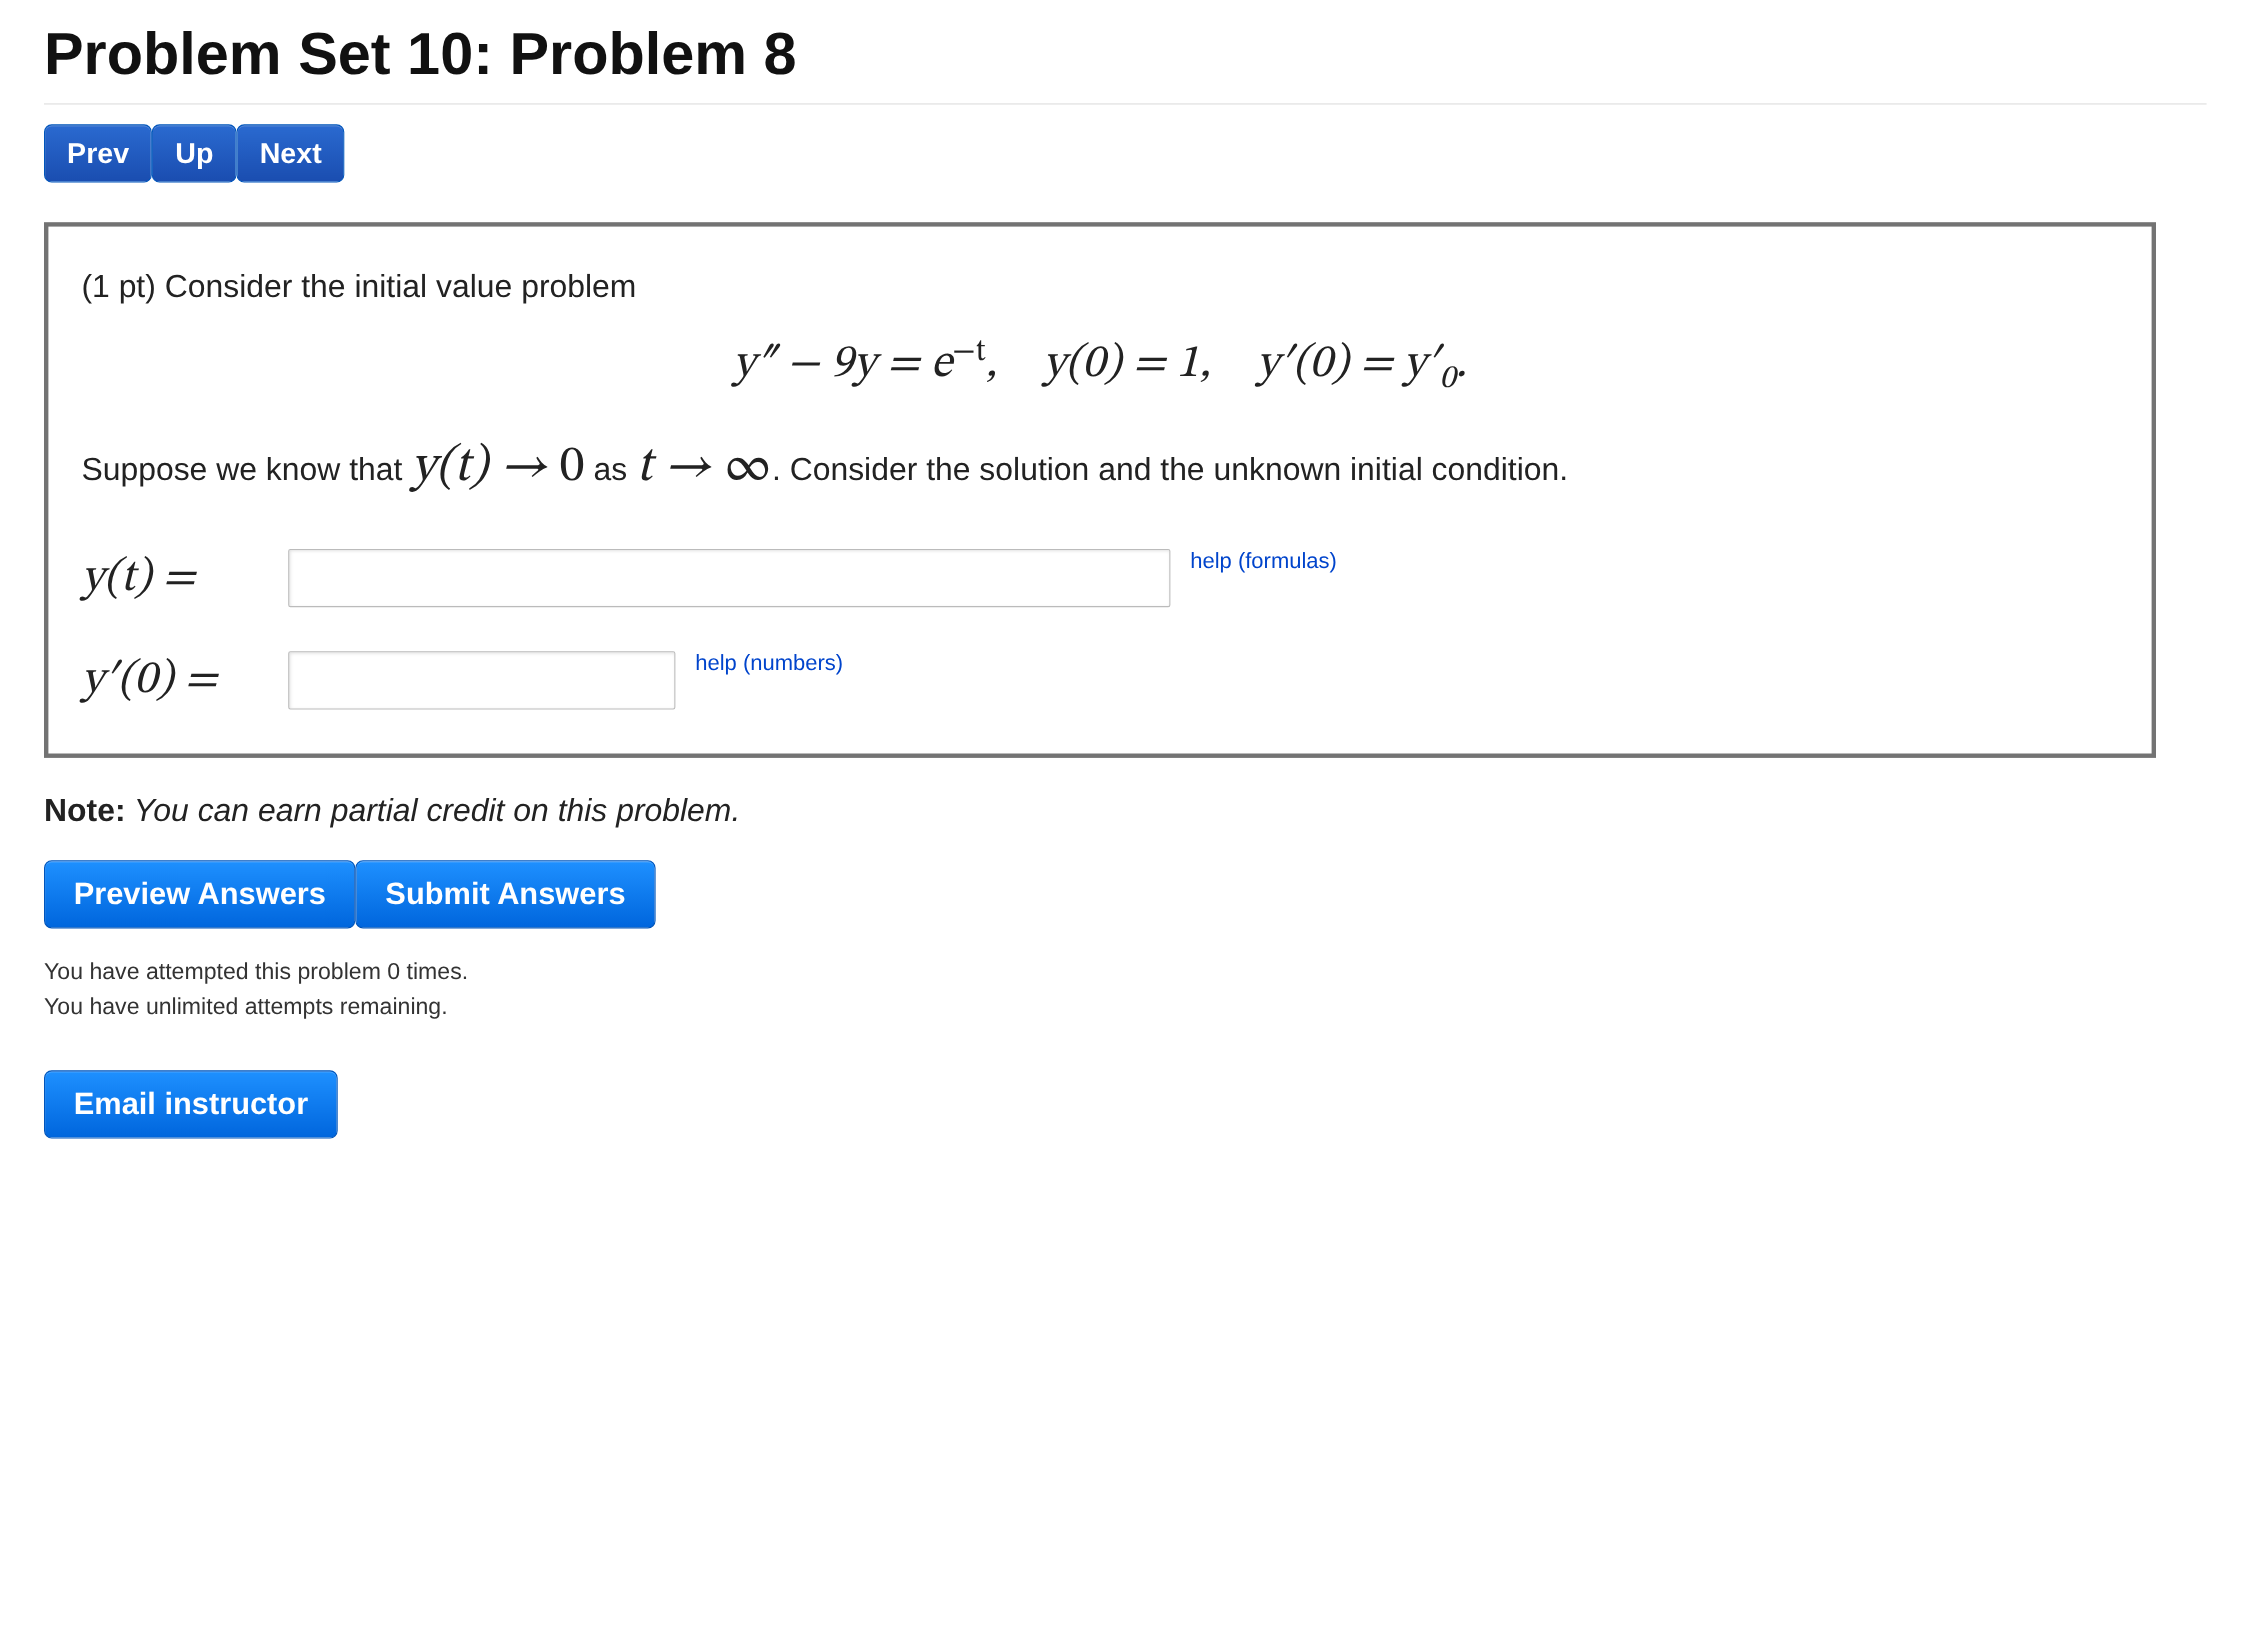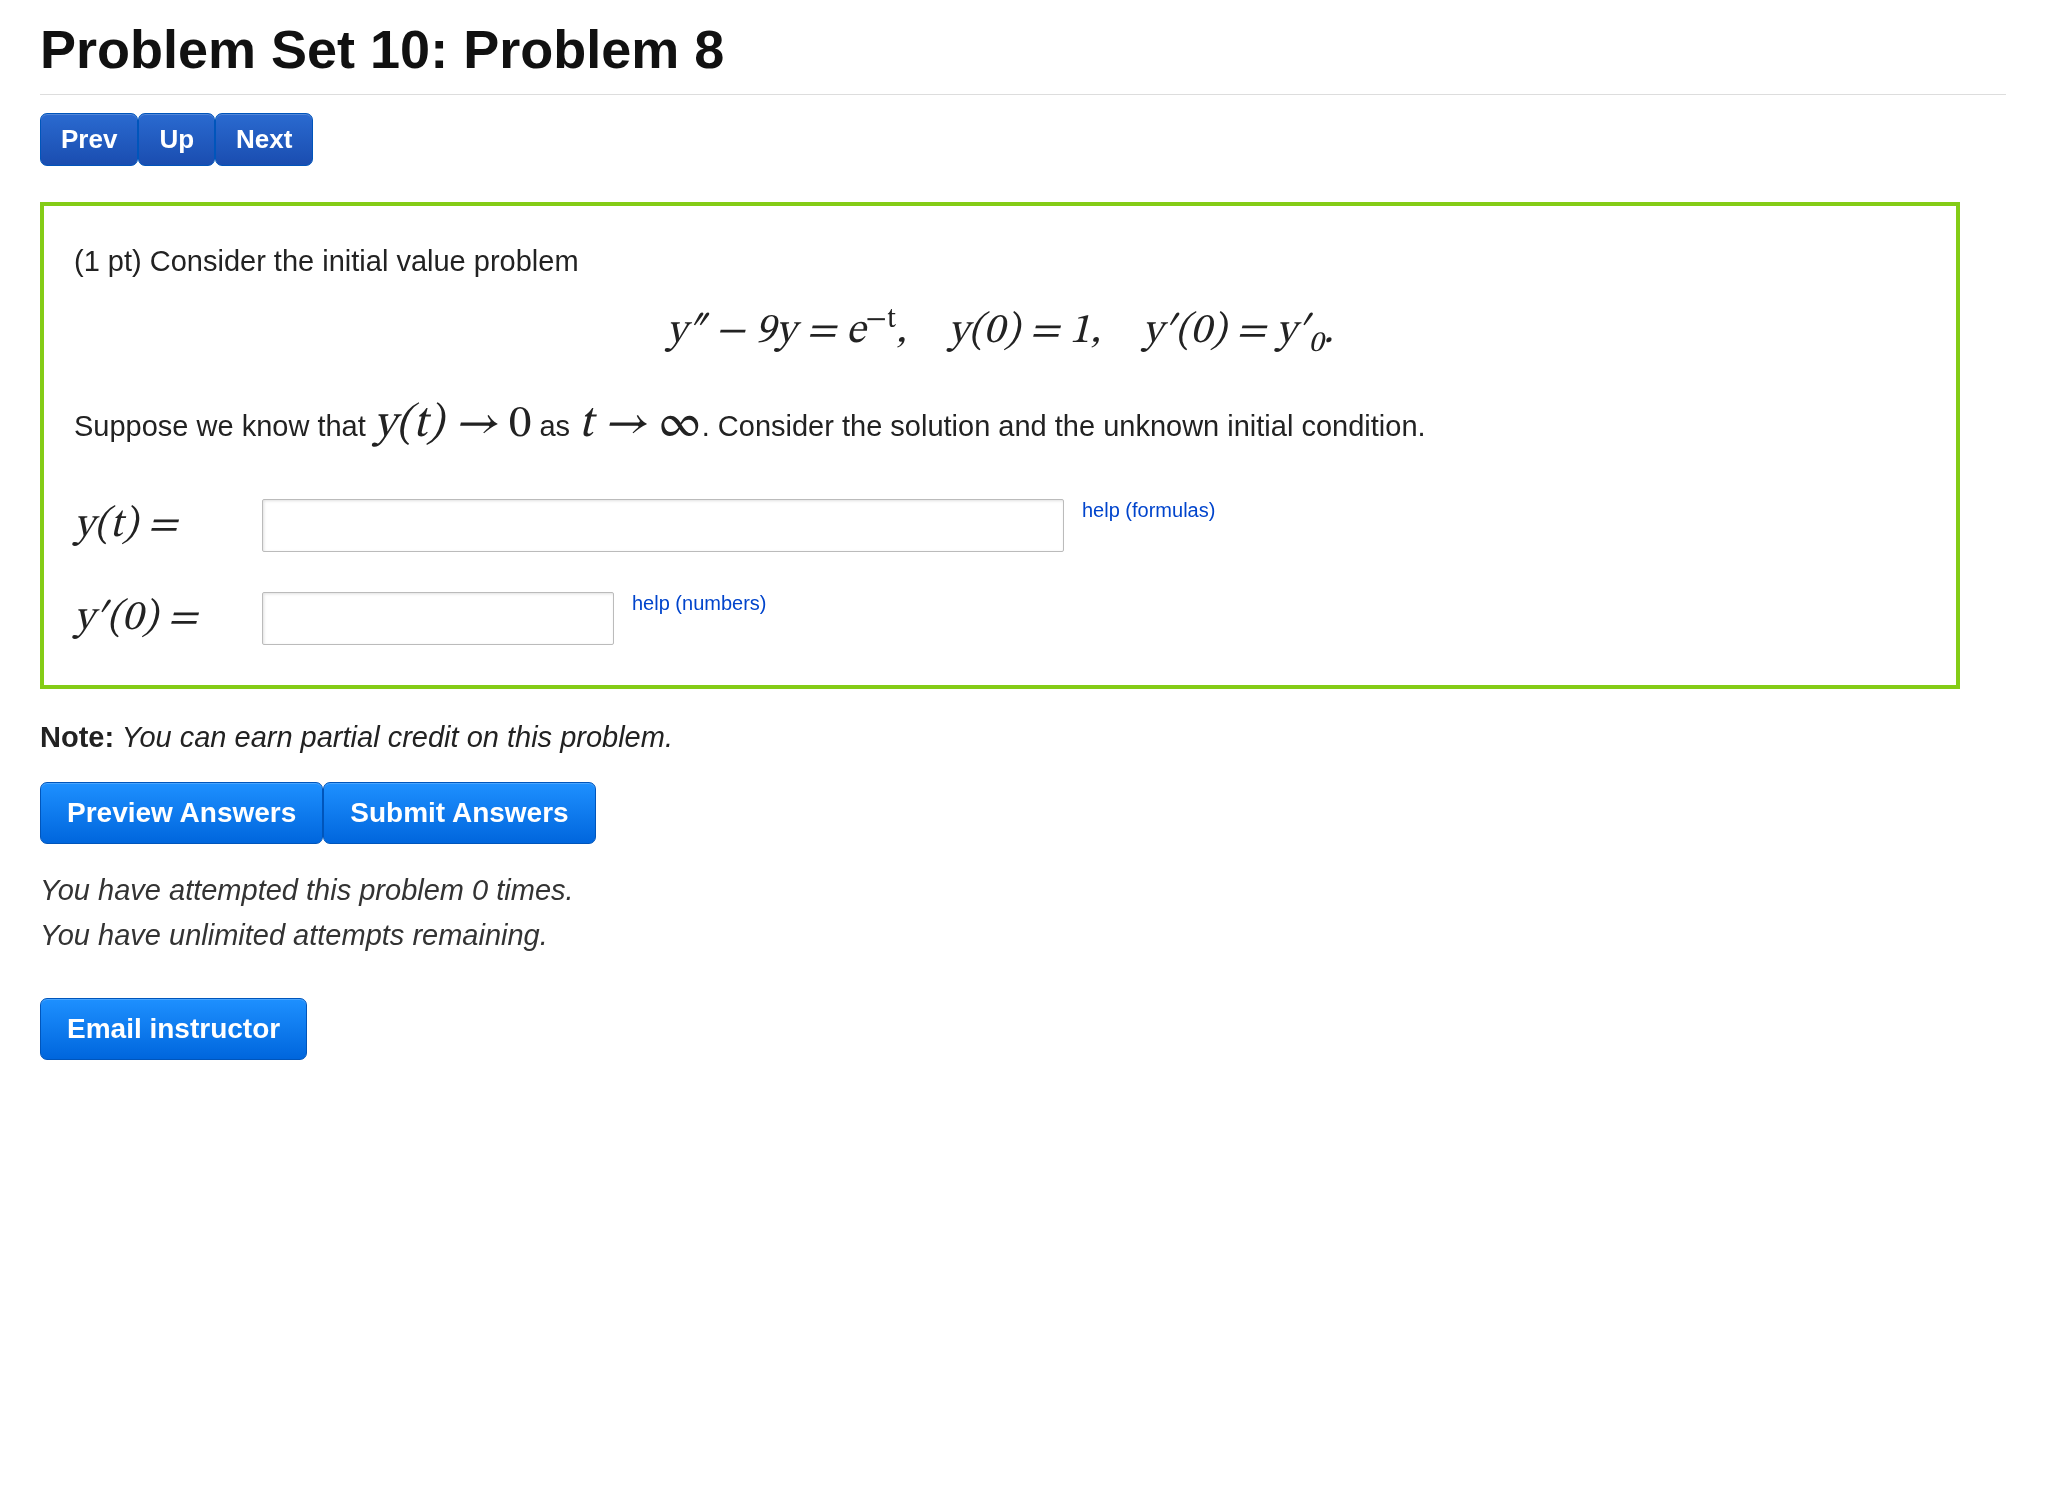--- a/index.html
+++ b/index.html
@@ -45,21 +45,21 @@
     cursor:pointer;
     box-shadow:inset 0 1px 0 rgba(255,255,255,.2);
   }
   .btn.nav{
     background:linear-gradient(to bottom,var(--nav-top),var(--nav-bot));
     padding:10px 20px;
     font-size:26px;
     border-radius:7px;
   }
   .problem-box{
-    border:4px solid #84cc16;
+    border:4px solid #737373;
     padding:34px 30px 40px 30px;
     max-width:1920px;
     box-sizing:border-box;
   }
   .ptext{font-size:29px;color:#222;line-height:1.5;}
   .math{font-family:"Cambria Math","STIX Two Math","Latin Modern Math",Georgia,serif;font-style:italic;font-size:46px;}
   .math .up{font-style:normal;}
   .eqline{
     text-align:center;
     font-family:"Cambria Math","STIX Two Math","Latin Modern Math",Georgia,serif;
@@ -89,21 +89,21 @@
     box-shadow:inset 1px 1px 3px rgba(0,0,0,.12);
     background:#fff;
   }
   input.long{width:780px;}
   input.short{width:330px;}
   a.help{color:var(--link);text-decoration:none;font-size:20px;}
   .note{font-size:29px;margin:32px 0 28px 0;}
   .note b{font-weight:700;}
   .note .it{font-style:italic;}
   .actionrow{display:flex;margin:6px 0 24px 0;}
-  .statusline{font-size:29px;color:var(--mute);line-height:1.55;font-style:italic;}
+  .statusline{font-size:21px;color:var(--mute);line-height:1.55;}
   .email-row{margin-top:40px;}
 </style>
 </head>
 <body>
 
 <h1>Problem Set 10: Problem 8</h1>
 <hr class="hline">
 
 <div class="navbtns">
   <button class="btn nav">Prev</button>

